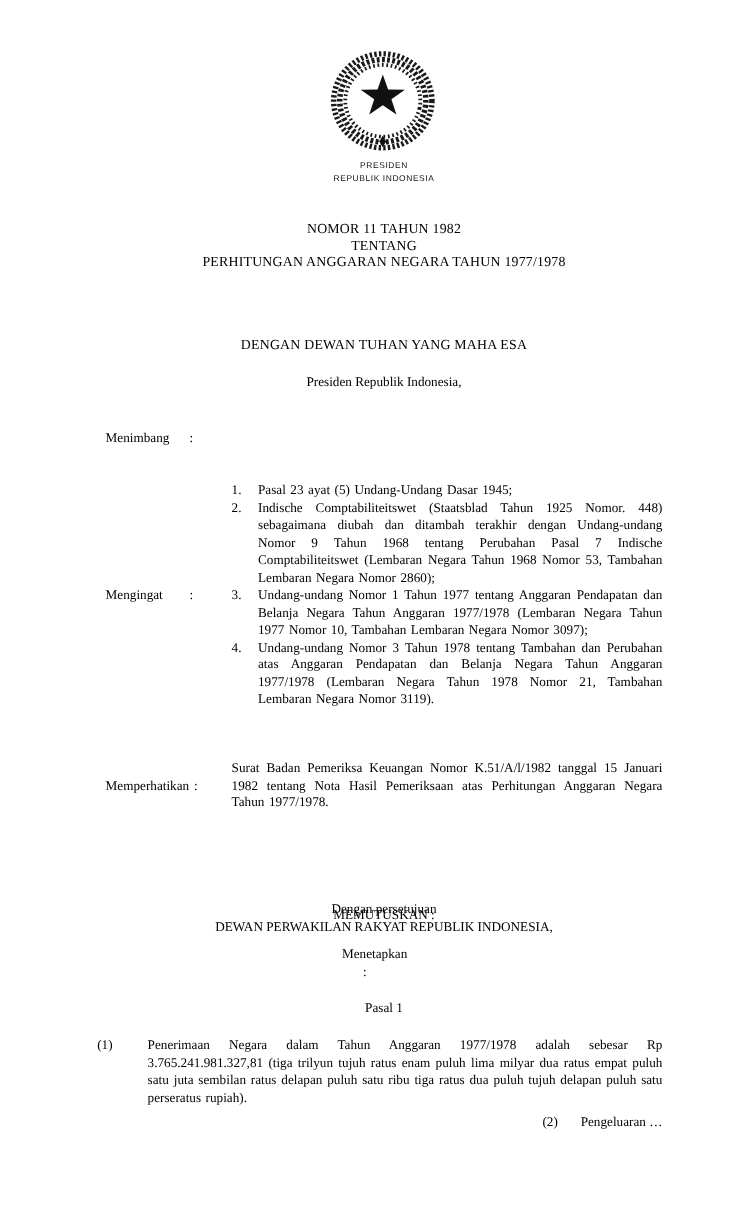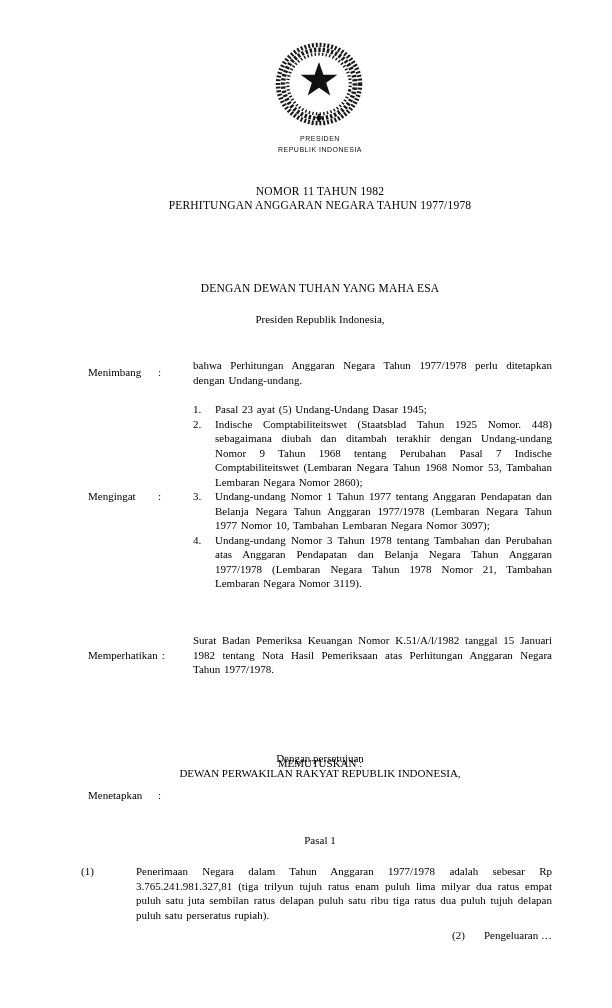--- a/index.html
+++ b/index.html
@@ -22,33 +22,33 @@
   
   .row{position:absolute;left:88px;width:464px;display:flex;align-items:center;}
   .cell-label{width:70px;flex:none;}
   .cell-colon{width:35px;flex:none;}
   .cell-label-wide{width:105px;flex:none;}
   .cell-body{flex:1;min-width:0;}
   .just{text-align:justify;word-spacing:1px;}
   .r-menimbang{top:358px;}
   .r-mengingat{top:402px;}
   .r-memperhatikan{top:633px;}
-  .r-menetapkan{top:788px;}
+  .r-menetapkan{top:788px;flex-direction:column;}
   .li{display:flex;align-items:flex-start;}
   .li .num{width:22px;flex:none;}
   .li .litext{flex:1;min-width:0;}
   .inline-colon{padding-left:4px;}
   
   .agreement{top:711px;margin-top:40px;}
   .memutuskan{top:756px;}
   .pasal{top:833px;}
   
   .clause1{position:absolute;left:81px;top:864px;width:471px;display:flex;align-items:flex-start;}
   .clause1 .cnum{width:42px;flex:none;}
-  .clause1 .cbody{flex:1;min-width:0;margin-left:13px;}
+  .clause1 .cbody{flex:1;min-width:0;}
   
   .catchword{position:absolute;left:88px;top:928px;width:464px;text-align:right;}
   .catchword .cw-text{margin-left:19px;}
 </style>
 </head>
 <body>
 
 <div class="page">
 
   <div class="emblem">
@@ -61,30 +61,30 @@
     </svg>
   </div>
 
   <div class="center org">
     <div>PRESIDEN</div>
     <div>REPUBLIK INDONESIA</div>
   </div>
 
   <div class="center title">
     <div>NOMOR 11 TAHUN 1982</div>
+    <div>TENTANG</div>
     <div>PERHITUNGAN ANGGARAN NEGARA TAHUN 1977/1978</div>
   </div>
 
   <div class="center invocation">DENGAN DEWAN TUHAN YANG MAHA ESA</div>
   <div class="center issuer">Presiden Republik Indonesia,</div>
 
   <div class="row r-menimbang">
     <div class="cell-label">Menimbang</div>
     <div class="cell-colon">:</div>
-    <div class="cell-body just">bahwa Perhitungan Anggaran Negara Tahun 1977/1978 perlu ditetapkan dengan Undang-undang.</div>
   </div>
 
   <div class="row r-mengingat">
     <div class="cell-label">Mengingat</div>
     <div class="cell-colon">:</div>
     <div class="cell-body">
       <div class="li">
         <div class="num">1.</div>
         <div class="litext just">Pasal 23 ayat (5) Undang-Undang Dasar 1945;</div>
       </div>

